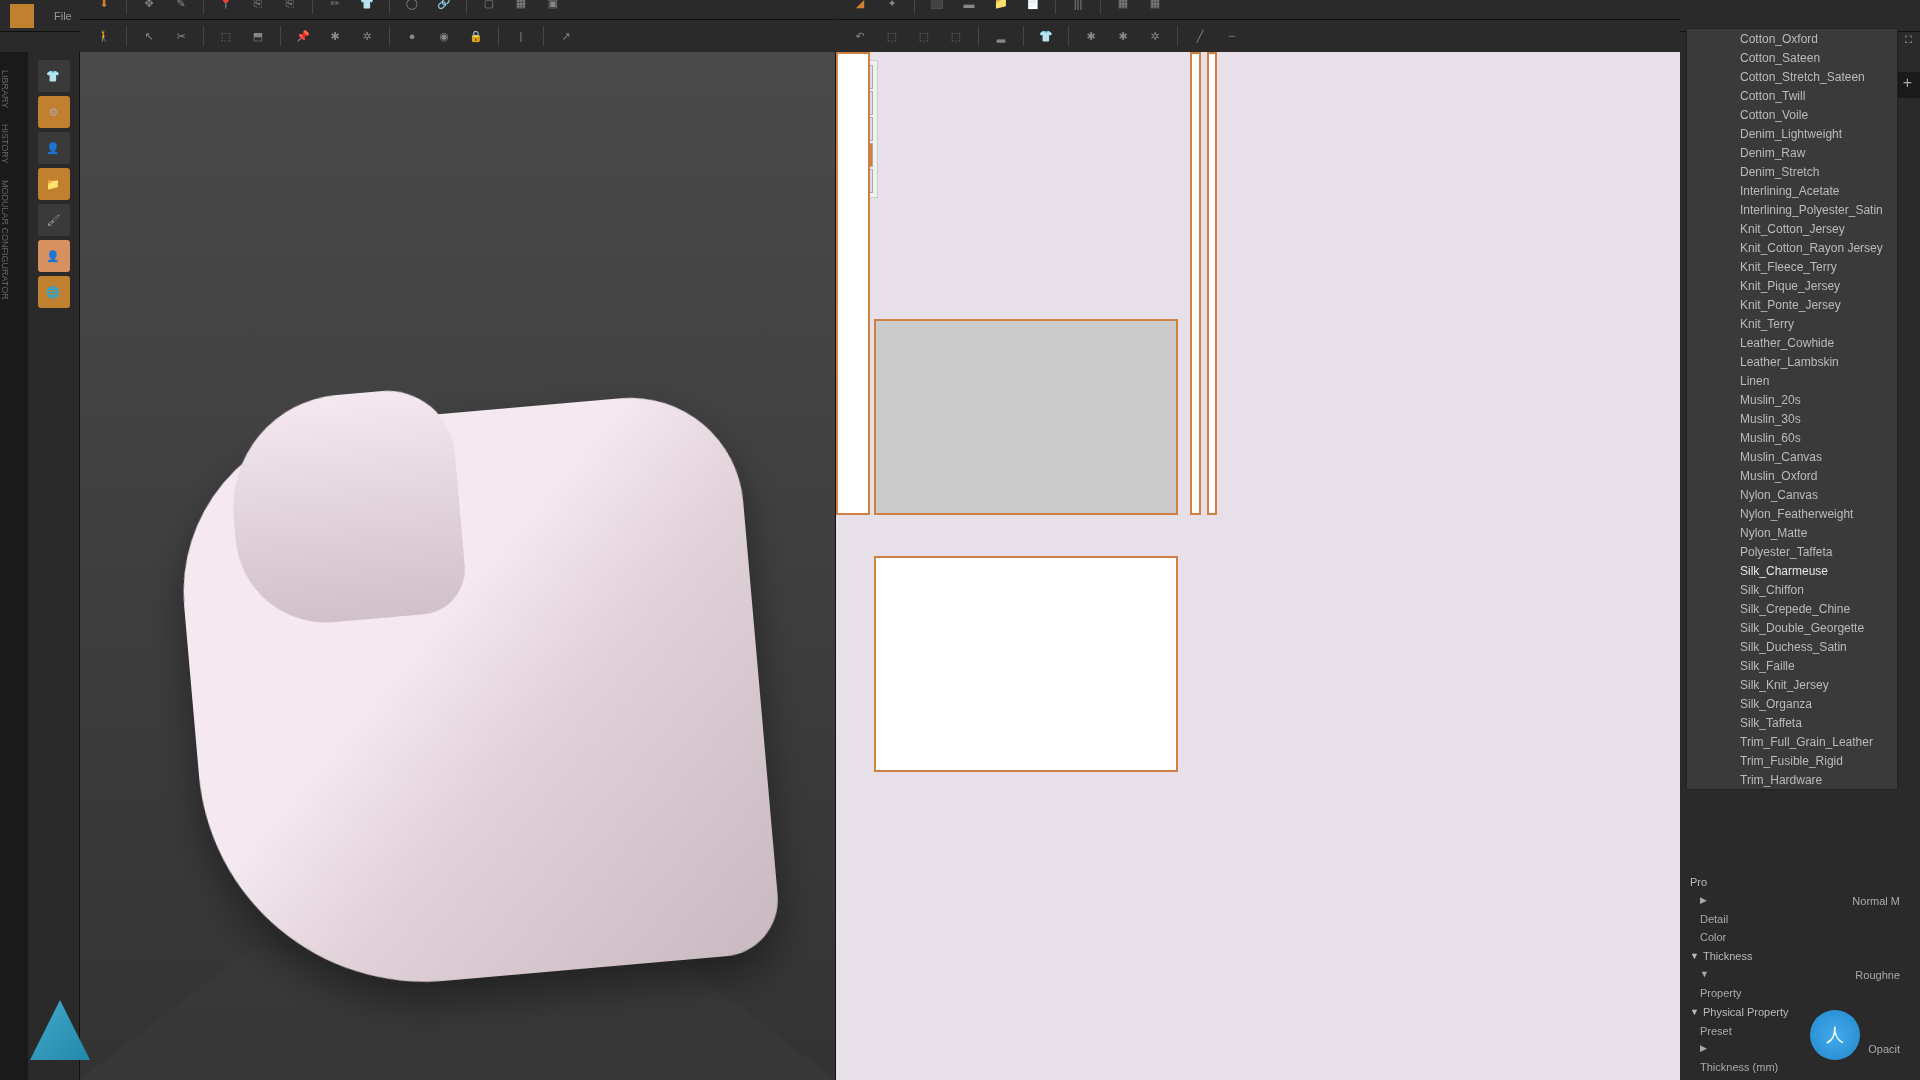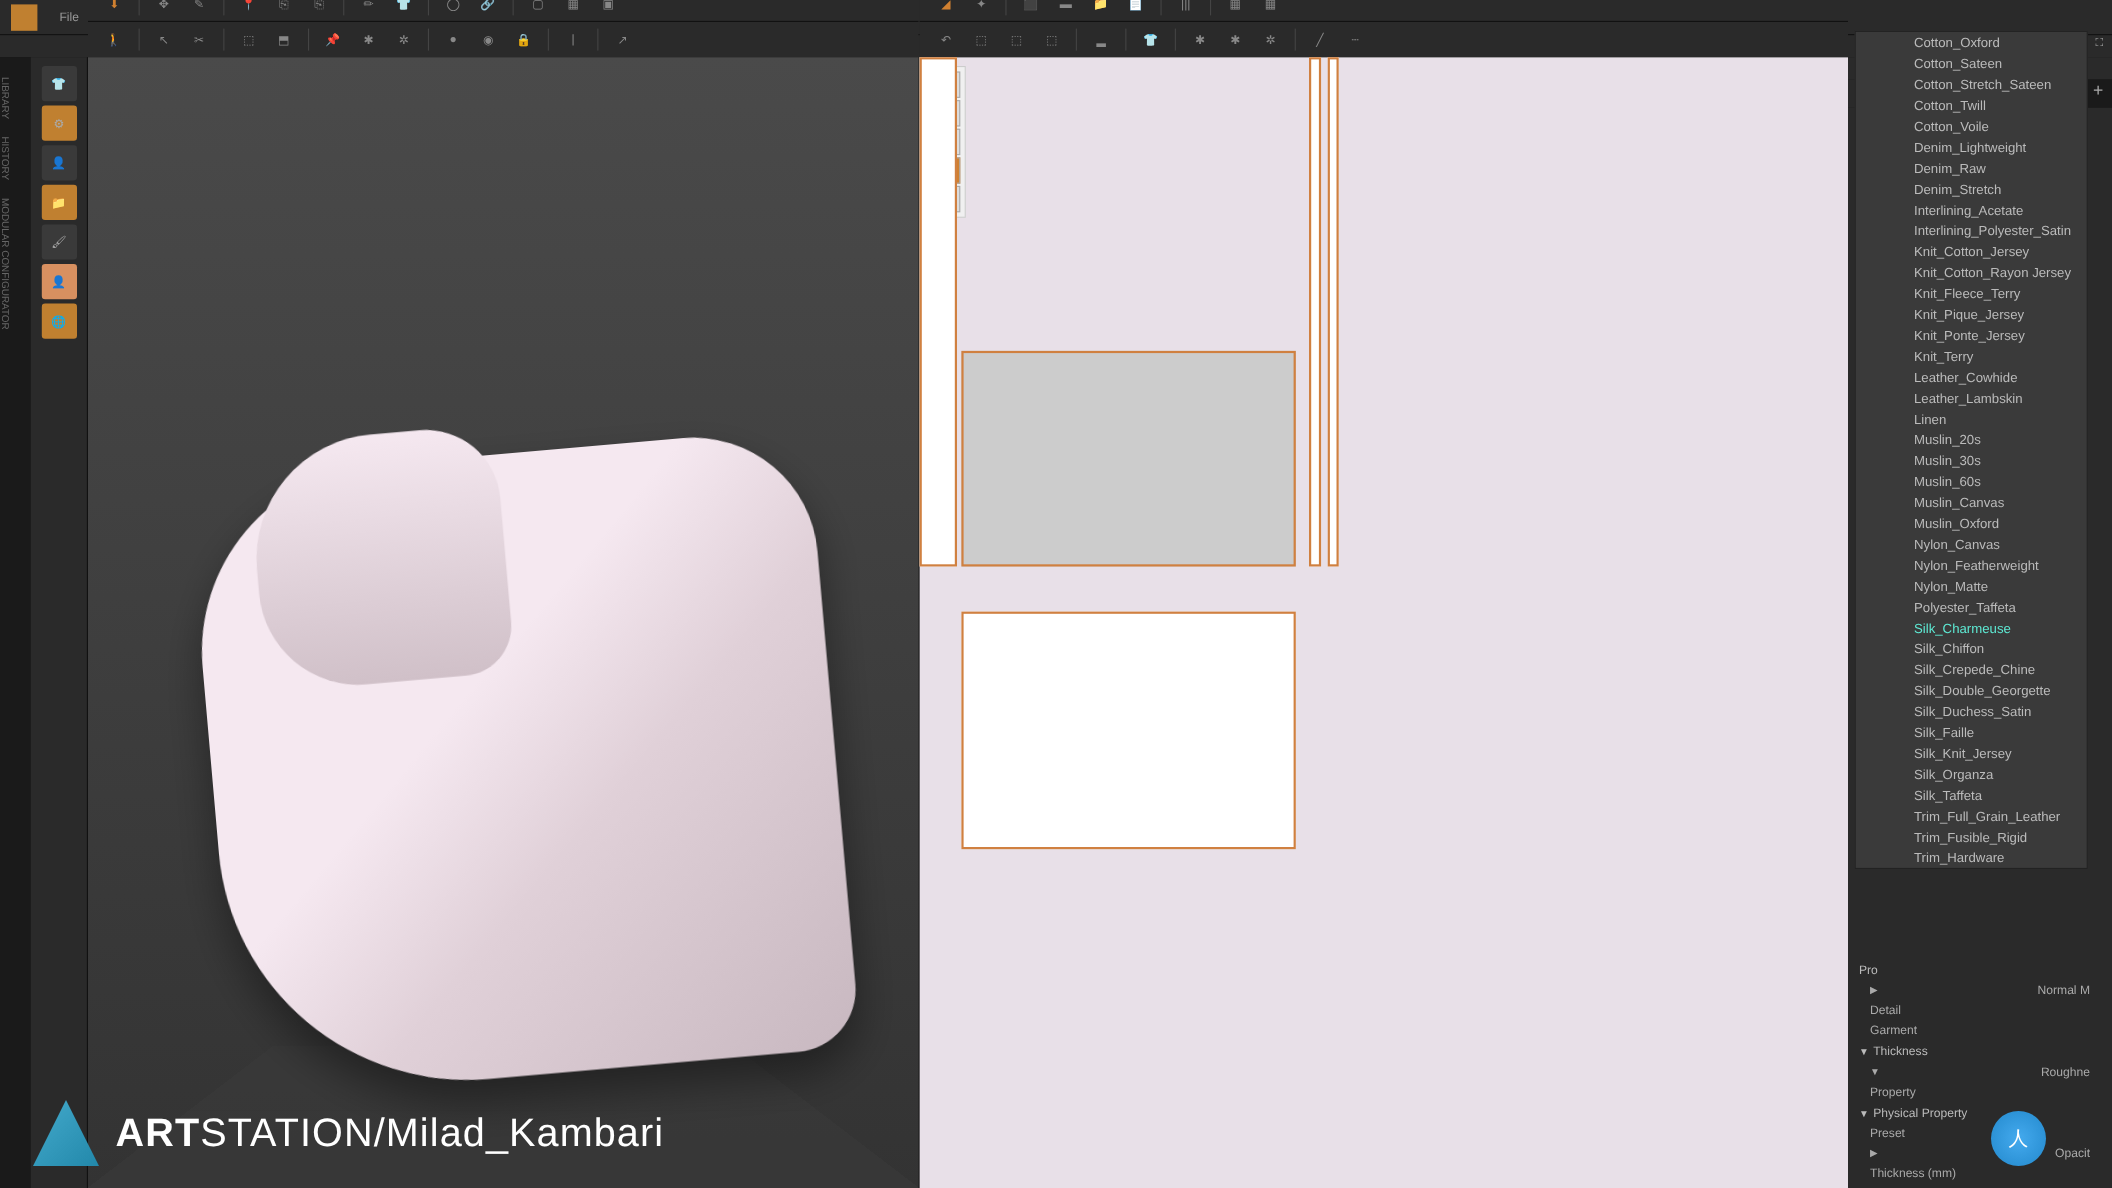--- a/index.html
+++ b/index.html
@@ -45,21 +45,21 @@
 .fabric-row { display: flex; align-items: center; padding: 8px; }
 .fabric-check { color: #c08030; margin-right: 8px; }
 .fabric-swatch { width: 28px; height: 28px; background: #fff; margin-right: 8px; }
 .prop-section { padding: 4px 0; }
 .prop-header { padding: 4px 10px; display: flex; align-items: center; color: #bbb; }
 .prop-arrow { margin-right: 4px; font-size: 9px; }
 .prop-row { padding: 3px 20px; display: flex; justify-content: space-between; }
 
 .fabric-dropdown { position: absolute; right: 22px; top: 28px; width: 212px; background: #3a3a3a; z-index: 100; max-height: 960px; overflow: hidden; border: 1px solid #222;}
 .fabric-opt { padding: 2.5px 10px; color: #bbb; cursor: pointer; font-size: 12px; margin-left: 43px; }
-.fabric-opt.hi { color: #5eead4; }
+.fabric-opt.hi { color: #e5e5e5; }
 
 .watermark { position: absolute; left: 30px; bottom: 20px; display: flex; align-items: center; }
 .wm-logo { width: 60px; height: 60px; background: linear-gradient(135deg,#4ac,#28a); clip-path: polygon(50% 0, 100% 100%, 0 100%); margin-right: 15px; }
 .wm-text { font-size: 36px; color: #fff; font-weight: 300; letter-spacing: 1px; }
 .wm-bold { font-weight: 700; }
 .rrcg { position: absolute; right: 10px; bottom: 10px; width: 100px; height: 60px; }
 .rrcg-circle { width: 50px; height: 50px; border-radius: 50%; background: radial-gradient(#4ae,#28c); display: flex; align-items: center; justify-content: center; color: #fff; font-size: 18px; }
 </style>
 </head>
 <body>
@@ -228,21 +228,21 @@
         </div>
 
       <div class="prop-row">
           <span class="prop-arrow">▶</span>
           <span>Normal M</span>
         </div>
       <div class="prop-row">
           <span>Detail</span>
         </div>
       <div class="prop-row">
-          <span>Garment</span>
+          <span>Color</span>
         </div>
       <div class="prop-header">
           <span class="prop-arrow">▼</span>
           <span>Thickness</span>
         </div>
       <div class="prop-row">
           <span class="prop-arrow">▼</span>
           <span>Roughne</span>
         </div>
       <div class="prop-row">
@@ -304,19 +304,16 @@
   <div class="fabric-opt">Silk_Knit_Jersey</div>
   <div class="fabric-opt">Silk_Organza</div>
   <div class="fabric-opt">Silk_Taffeta</div>
   <div class="fabric-opt">Trim_Full_Grain_Leather</div>
   <div class="fabric-opt">Trim_Fusible_Rigid</div>
   <div class="fabric-opt">Trim_Hardware</div>
 </div>
 
 <div class="watermark">
   <div class="wm-logo"></div>
-  <span class="wm-text">
-    <span class="wm-bold">ART</span><span>STATION</span><span>/</span><span>Milad_Kambari</span>
-  </span>
 </div>
 <div class="rrcg">
   <div class="rrcg-circle">人</div>
 </div>
 
 </body></html>

